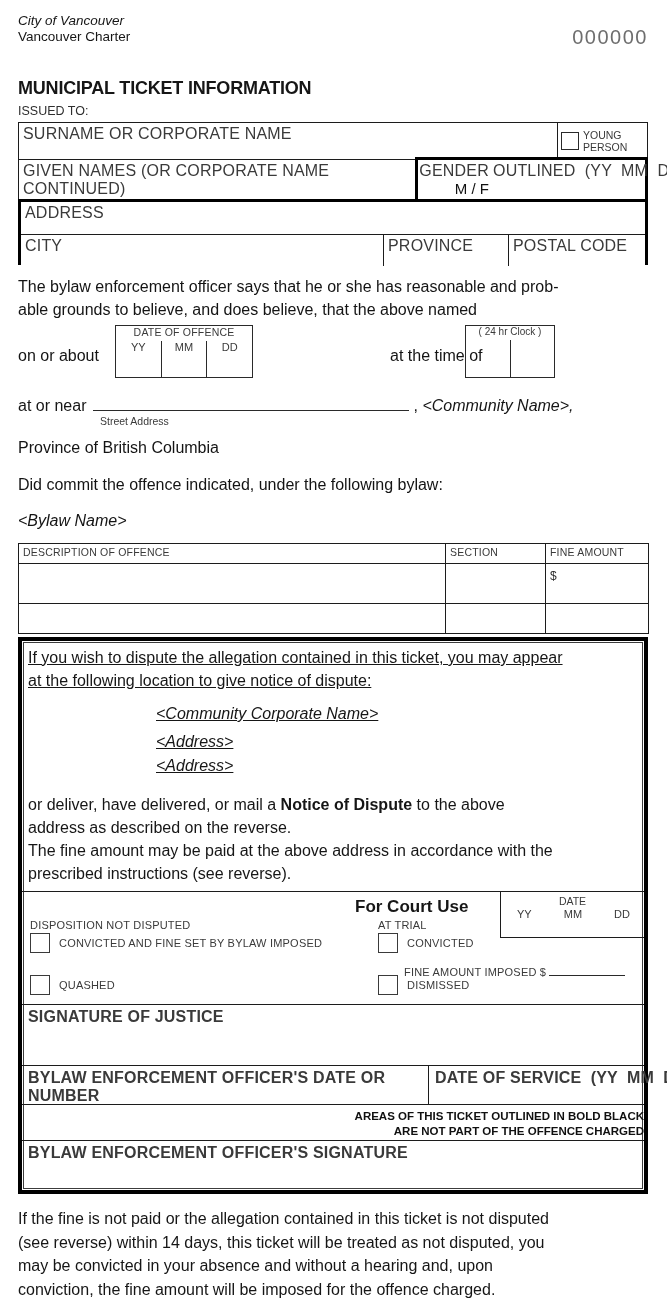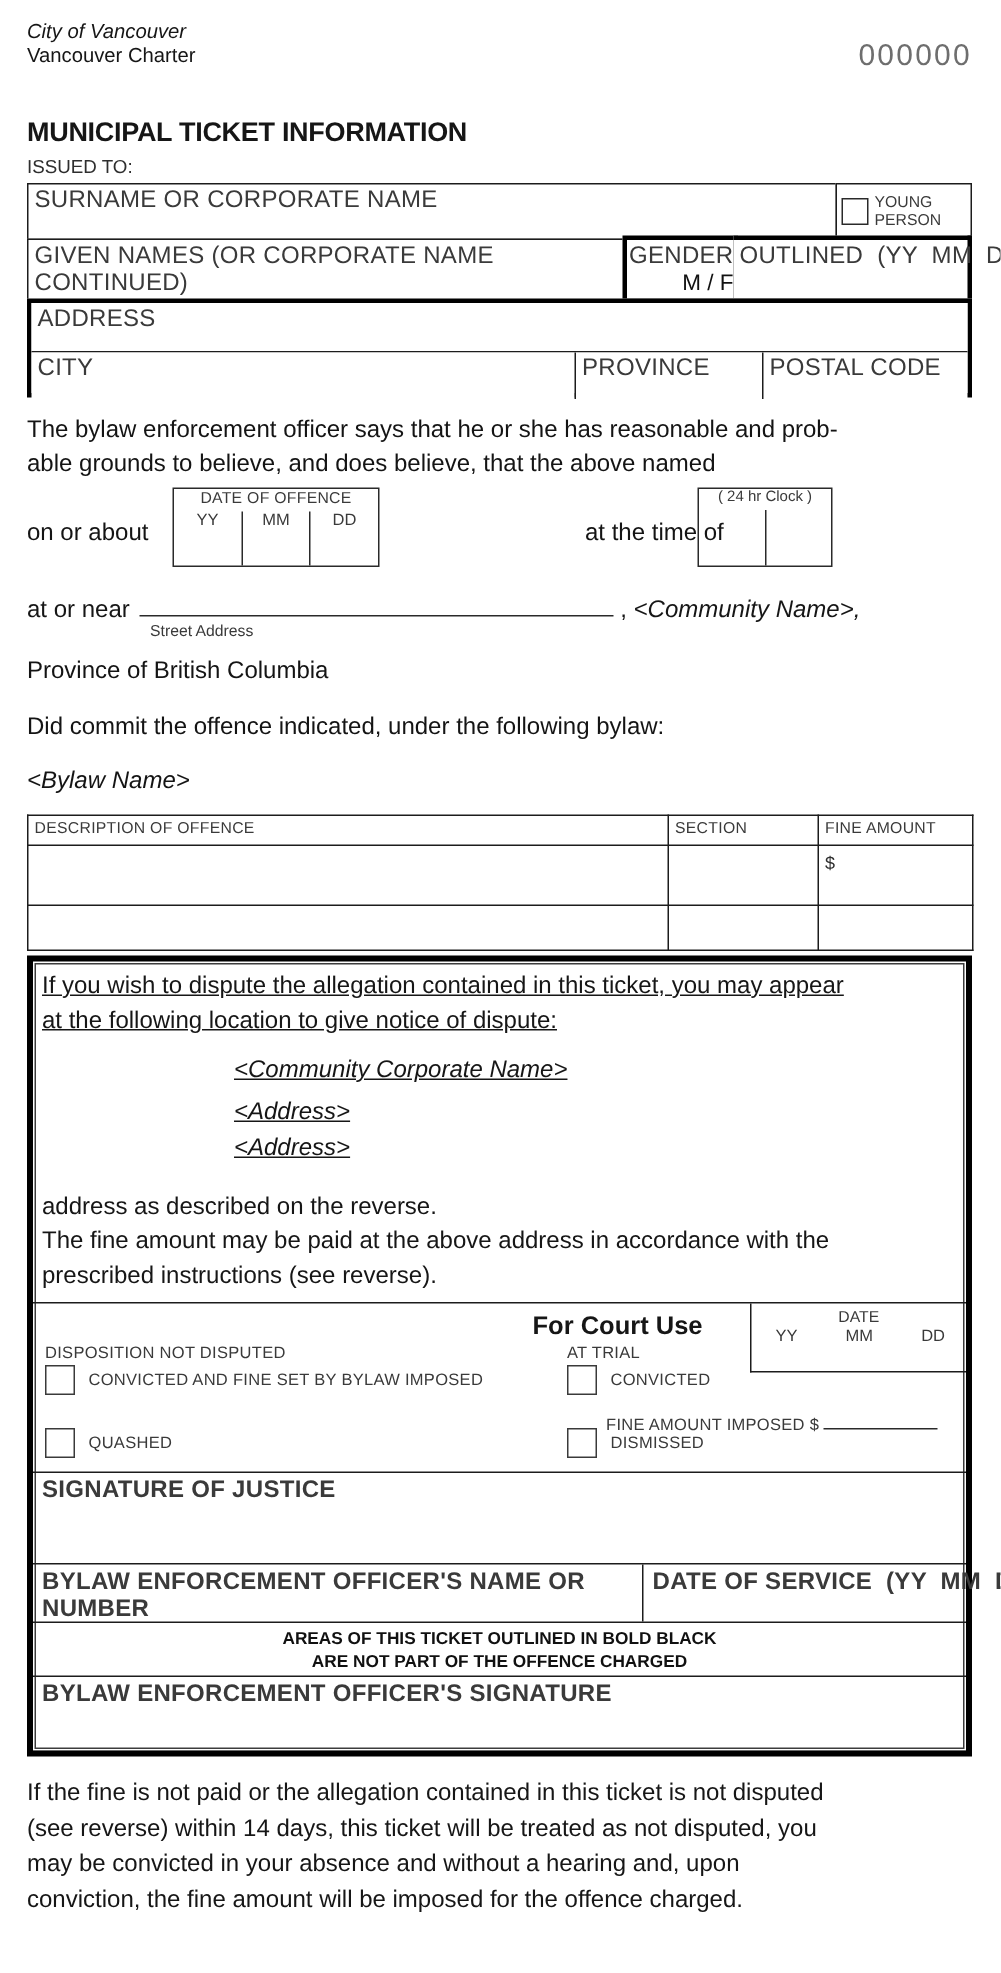--- a/index.html
+++ b/index.html
@@ -96,21 +96,21 @@
   .cb{display:inline-block;width:20px;height:20px;border:1px solid #3a3a3a;background:#fff;box-sizing:border-box;vertical-align:middle;}
   .cbrow{display:flex;align-items:center;gap:9px;}
   .fine-line{display:inline-block;width:76px;border-bottom:1px solid #2a2a2a;height:11px;margin-left:3px;}
 
   .justice-sec{border-top:1px solid #1c1c1c;height:60px;}
   .justice-sec .lab,.officer-sec .lab,.sig-sec .lab{padding:3px 0 0 6px;font-weight:bold;}
   .officer-sec{border-top:1px solid #1c1c1c;height:38px;display:flex;}
   .off-name{flex:1;}
   .off-date{width:216px;border-left:1px solid #1c1c1c;box-sizing:border-box;}
   .pre{white-space:pre;}
-  .notice-sec{border-top:1px solid #1c1c1c;height:36px;text-align:center;font-size:11.5px;font-weight:bold;line-height:15px;padding-top:4px;box-sizing:border-box;color:#101010;}
+  .notice-sec{border-top:1px solid #1c1c1c;height:36px;text-align:right;font-size:11.5px;font-weight:bold;line-height:15px;padding-top:4px;box-sizing:border-box;color:#101010;}
   .sig-sec{border-top:1px solid #1c1c1c;height:49px;}
 
   
   .footer-para{margin-top:13px;font-size:16px;line-height:23.5px;}
 </style>
 </head>
 <body>
 
 <div class="page">
   <div class="content">
@@ -223,20 +223,21 @@
 
       <div class="dispute-sec">
         <div class="disp-line">If you wish to dispute the allegation contained in this ticket, you may appear</div>
         <div class="disp-line">at the following location to give notice of dispute:</div>
         <div class="loc loc1">&lt;Community Corporate Name&gt;</div>
         <div class="loc loc2">&lt;Address&gt;</div>
         <div class="loc loc3">&lt;Address&gt;</div>
       </div>
 
       <div class="deliver-sec">
+        <div><span>or deliver, have delivered, or mail a </span><b>Notice of Dispute</b><span> to the above</span></div>
         <div>address as described on the reverse.</div>
         <div>The fine amount may be paid at the above address in accordance with the</div>
         <div>prescribed instructions (see reverse).</div>
       </div>
 
       <div class="court-sec">
         <div class="fcu-title">For Court Use</div>
         <div class="cu-datebox">
           <div class="cu-datelab">DATE</div>
           <div class="cu-datecols">
@@ -269,21 +270,21 @@
           <span class="small-lab">DISMISSED</span>
         </div>
       </div>
 
       <div class="justice-sec">
         <div class="lab">SIGNATURE OF JUSTICE</div>
       </div>
 
       <div class="officer-sec">
         <div class="off-name">
-          <div class="lab">BYLAW ENFORCEMENT OFFICER'S NAME OR NUMBER</div>
+          <div class="lab">BYLAW ENFORCEMENT OFFICER'S DATE OR NUMBER</div>
         </div>
         <div class="off-date">
           <div class="lab pre">DATE OF SERVICE  (YY  MM  DD)</div>
         </div>
       </div>
 
       <div class="notice-sec">
         <div>AREAS OF THIS TICKET OUTLINED IN BOLD BLACK</div>
         <div>ARE NOT PART OF THE OFFENCE CHARGED</div>
       </div>

